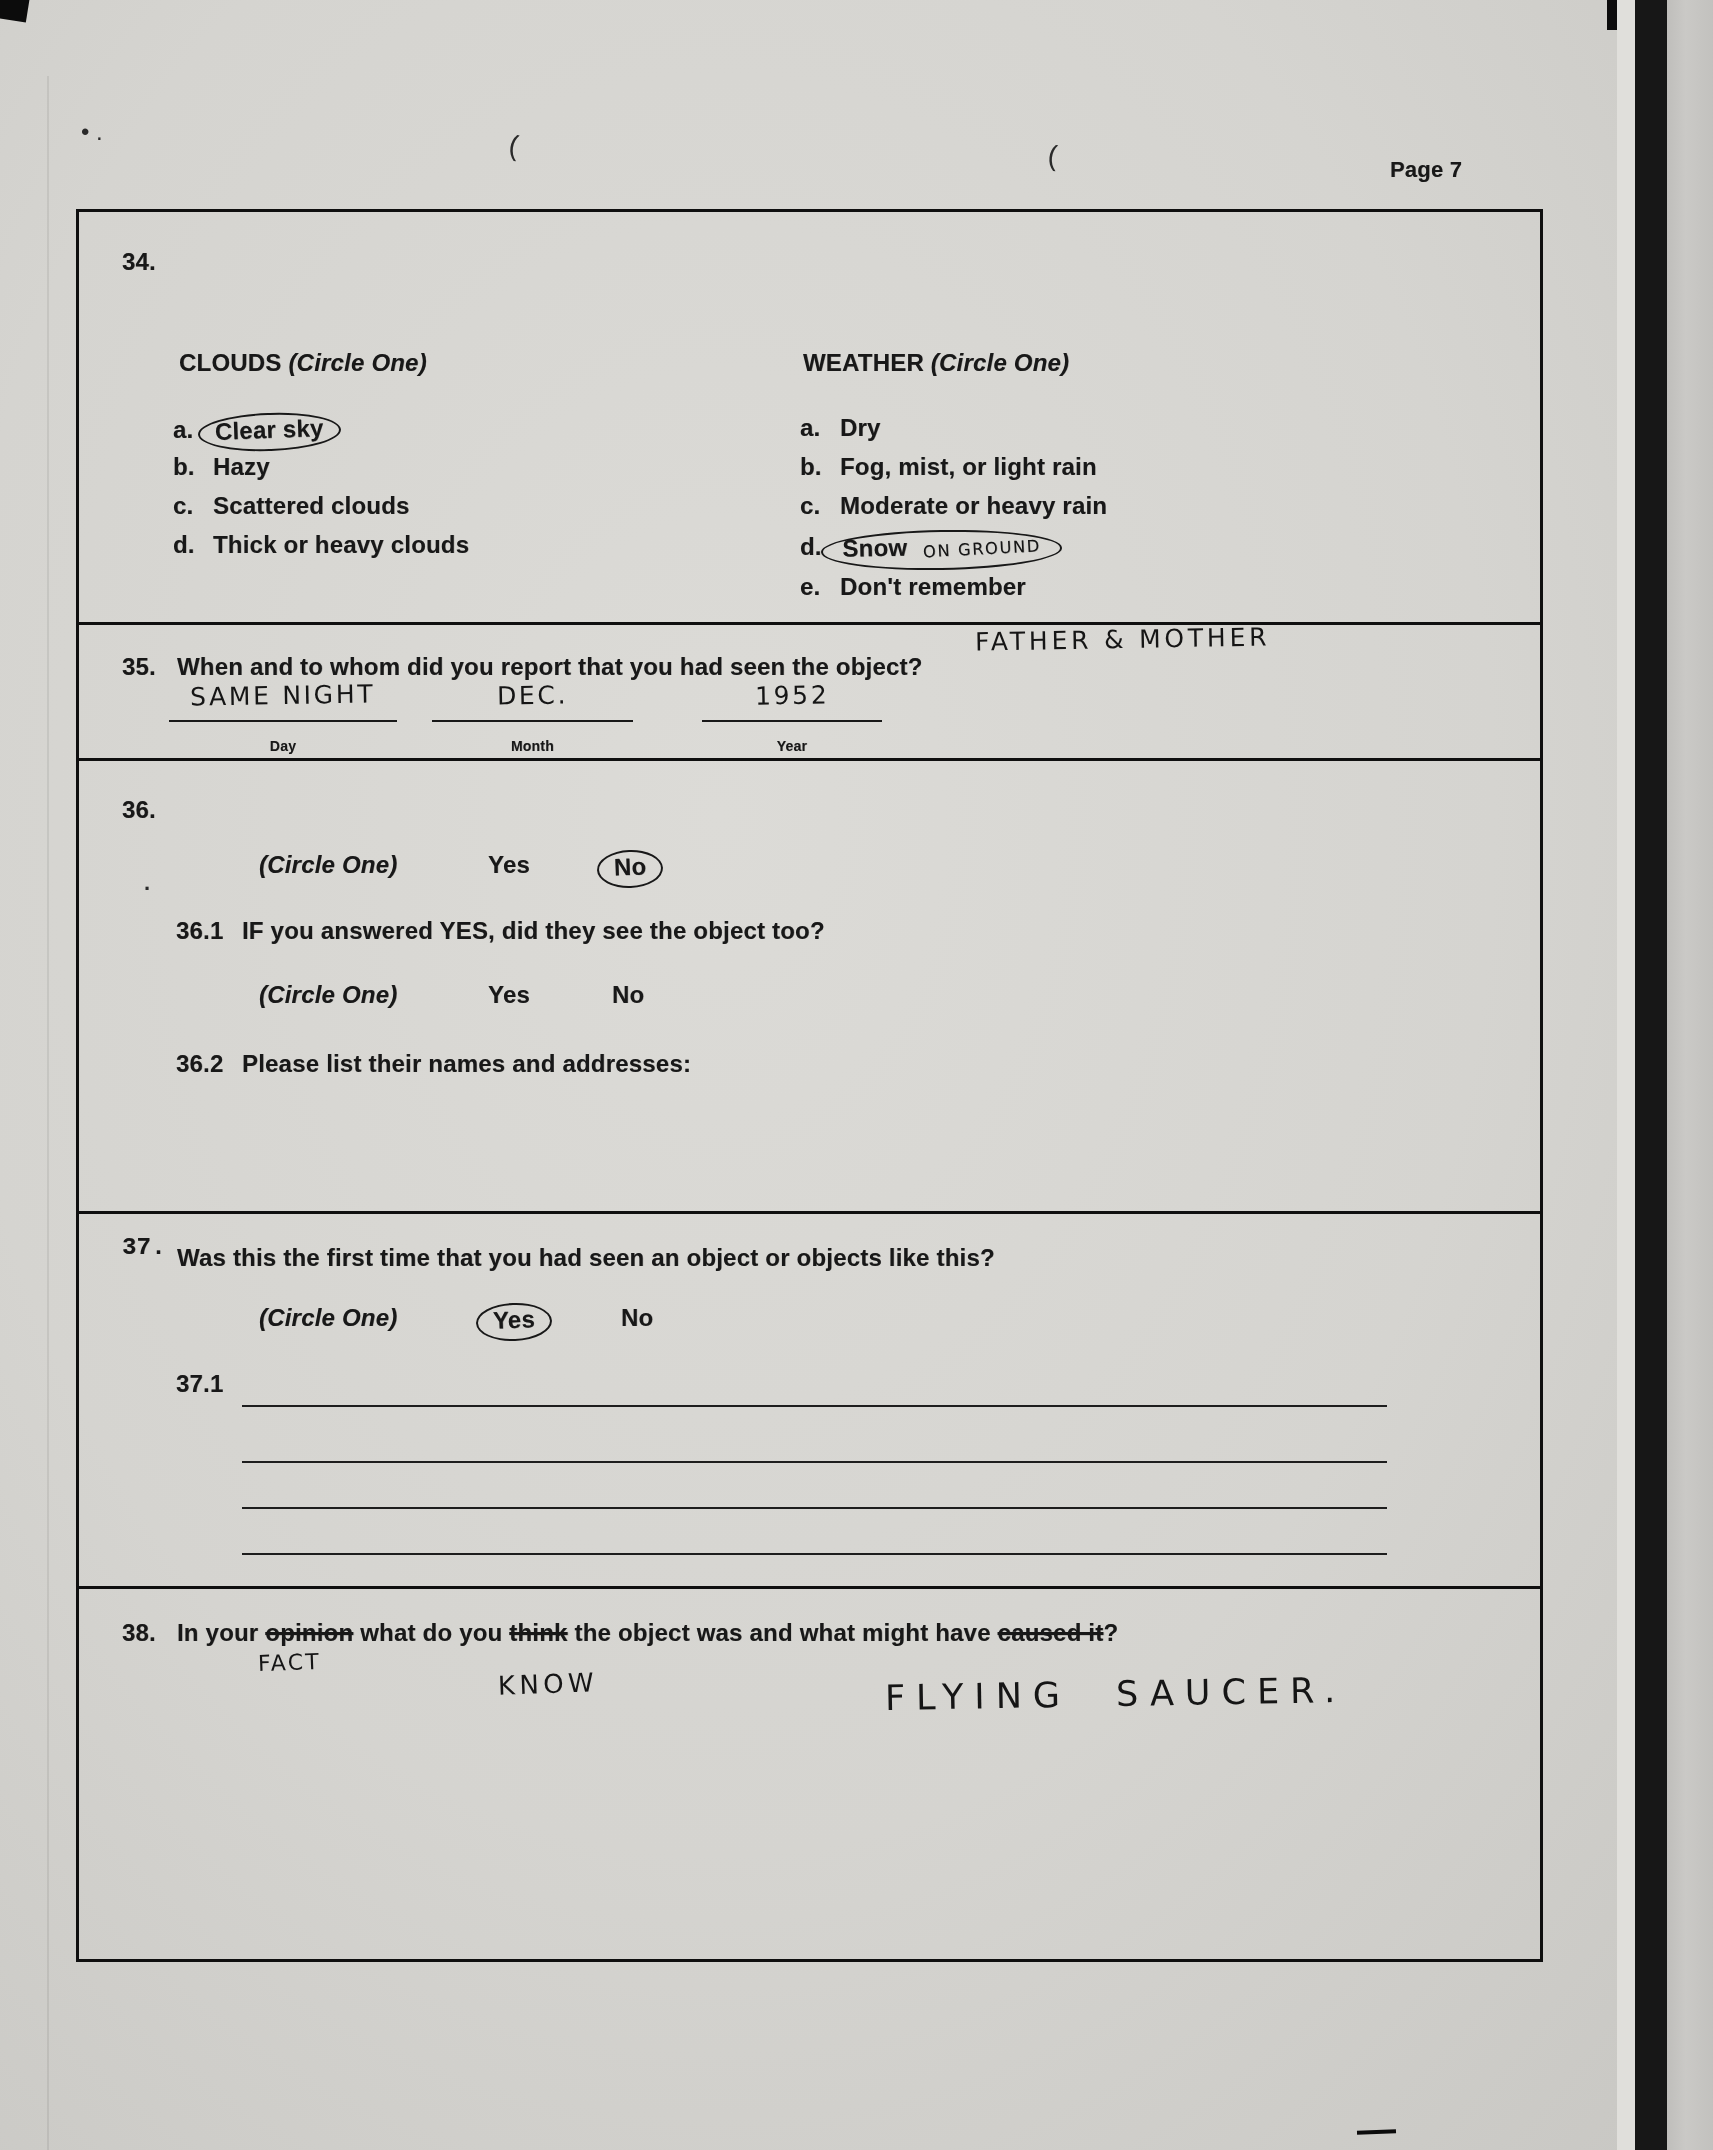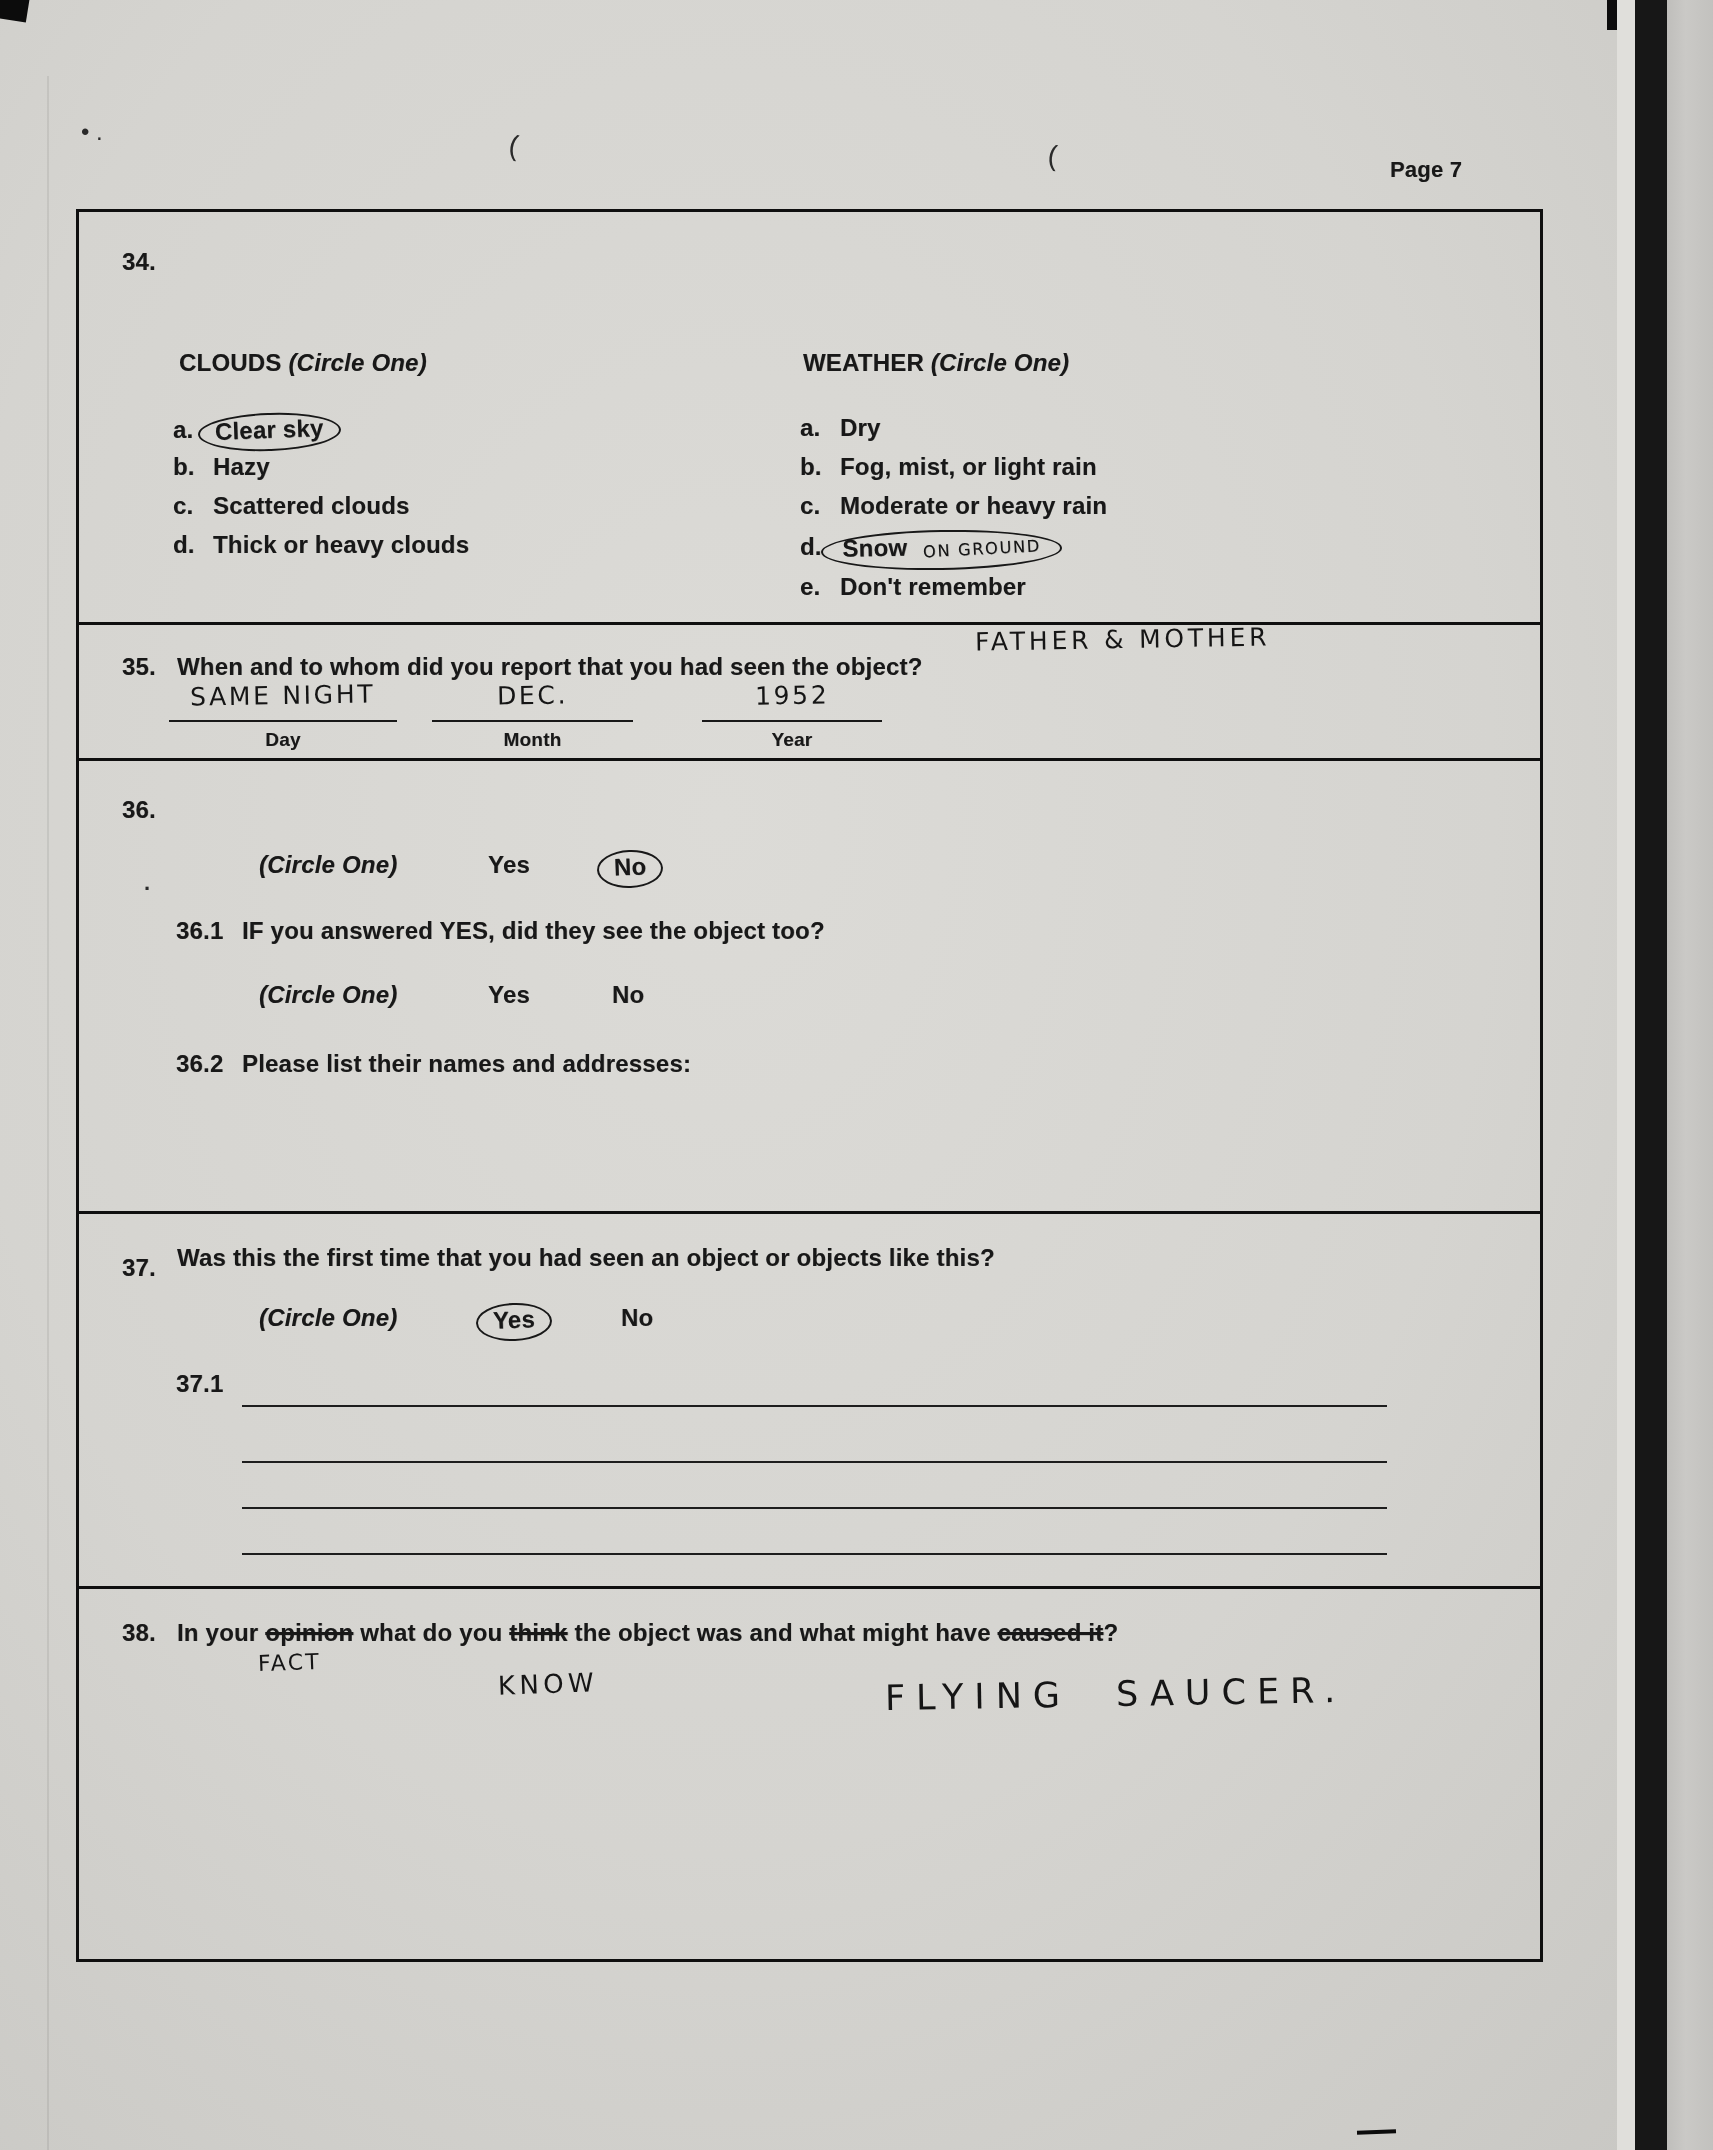--- a/index.html
+++ b/index.html
@@ -21,21 +21,21 @@
   .circled-wide { display:inline-block; border:2.7px solid #181818; border-radius:50%; padding:1.1px 19.5px 6.5px; margin:-1.1px -19.5px -6.5px; transform:rotate(-1deg); }
   .rule { position:absolute; height:0; border-bottom:2.2px solid #1d1d1d; }
   .form-box { position:absolute; left:76px; top:209px; width:1467px; height:1753px; border:3.8px solid #0f0f0f; }
   .sec { position:absolute; left:0; width:100%; }
   .sec-border { border-top:3.8px solid #0f0f0f; }
   .opt { position:absolute; }
   .opt-letter { display:inline-block; width:40px; }
   .ans-block { position:absolute; top:56px; text-align:center; }
   .ans-line-box { border-bottom:2.7px solid #181818; padding-bottom:10px; }
   .ans-value { font-size:25px; letter-spacing:2.7px; transform:rotate(-1deg); }
-  .ans-label { font-size:19px; margin-top:7px; letter-spacing:0.2px; text-shadow:0.4px 0.4px 0.3px rgba(15,15,15,0.35); }
+  .ans-label { font-size:14px; margin-top:16px; letter-spacing:0.2px; text-shadow:0.4px 0.4px 0.3px rgba(15,15,15,0.35); }
   .artifact { position:absolute; font-weight:400; color:#2a2a2a; }
   .blob { position:absolute; background:#0c0c0c; }
 </style>
 </head>
 <body>
 
 <div class="blob" style="left:-6.5px; top:-5.4px; width:34px; height:25px; transform:rotate(9deg);"></div>
 <div class="blob" style="left:1607px; top:0; width:60px; height:30px;"></div>
 <div class="abs" style="left:1617px; top:0; width:18.5px; height:2151px; background:#e0dfdb;"></div>
 <div class="abs" style="left:1635px; top:0; width:31.5px; height:2151px; background:#171717;"></div>
@@ -125,21 +125,21 @@
 
     <span class="abs typed co" style="left:180px; top:220px;">(Circle One)</span>
     <span class="abs typed" style="left:409px; top:220px;">Yes</span>
     <span class="abs typed" style="left:533px; top:220px;">No</span>
 
     <span class="abs typed" style="left:97px; top:289px;">36.2</span>
     <span class="abs typed" style="left:163px; top:289px;">Please list their names and addresses:</span>
   </section>
 
   <section class="sec sec-border" style="top:999px; height:375px;">
-    <span class="abs typed" style="left:43px; top:40px;">37.</span>
+    <span class="abs typed" style="left:43px; top:20px;font-family:Liberation Mono, monospace;">37.</span>
     <span class="abs typed" style="left:98px; top:30px;">Was this the first time that you had seen an object or objects like this?</span>
 
     <span class="abs typed co" style="left:180px; top:90px;">(Circle One)</span>
     <span class="abs typed" style="left:412px; top:90px;"><span class="circled">Yes</span></span>
     <span class="abs typed" style="left:542px; top:90px;">No</span>
 
     <span class="abs typed" style="left:97px; top:156px;">37.1</span>
 
     <div class="rule" style="left:163px; top:191px; width:1145px;"></div>
     <div class="rule" style="left:163px; top:247px; width:1145px;"></div>

